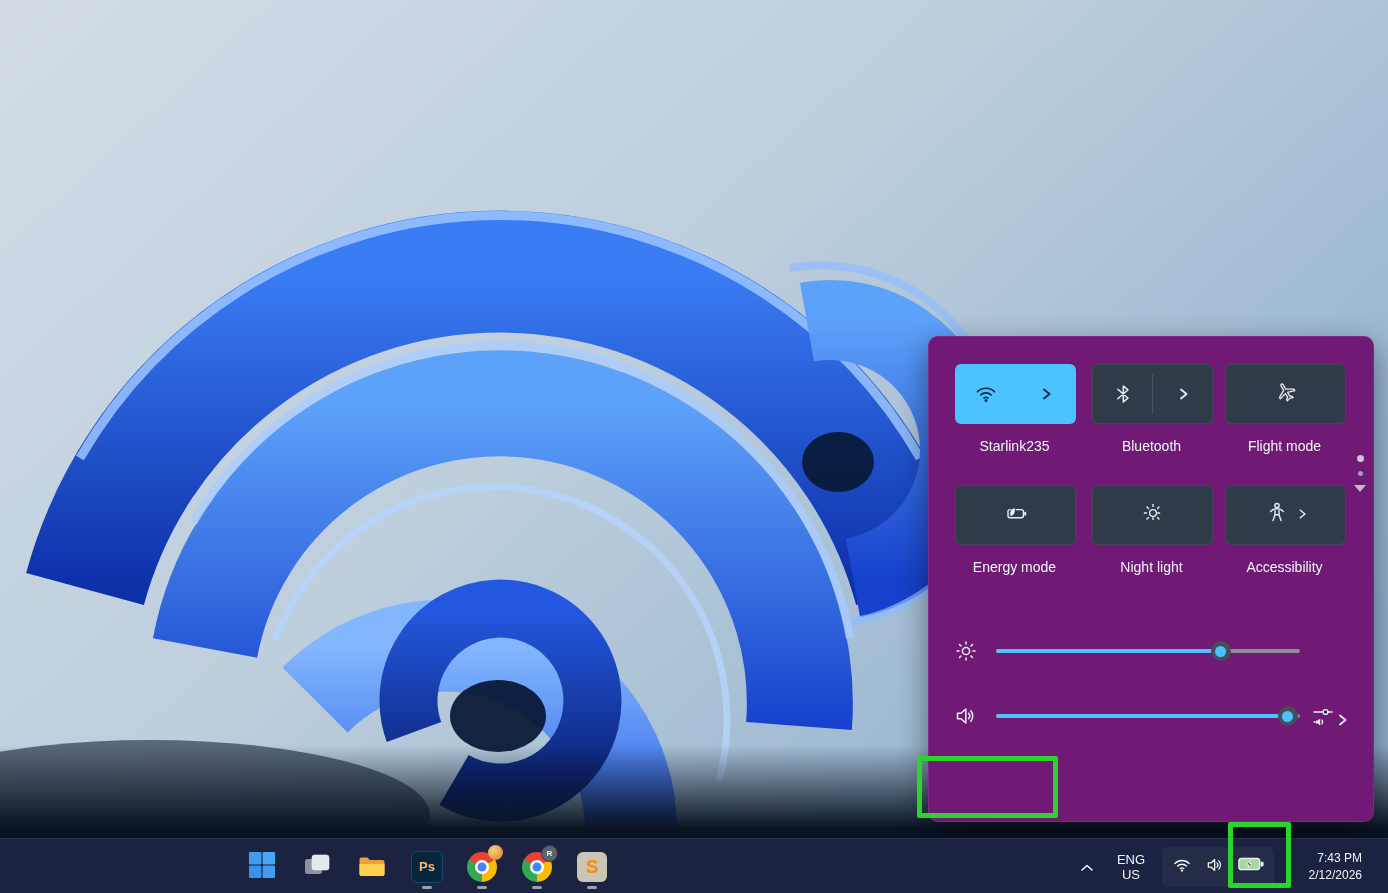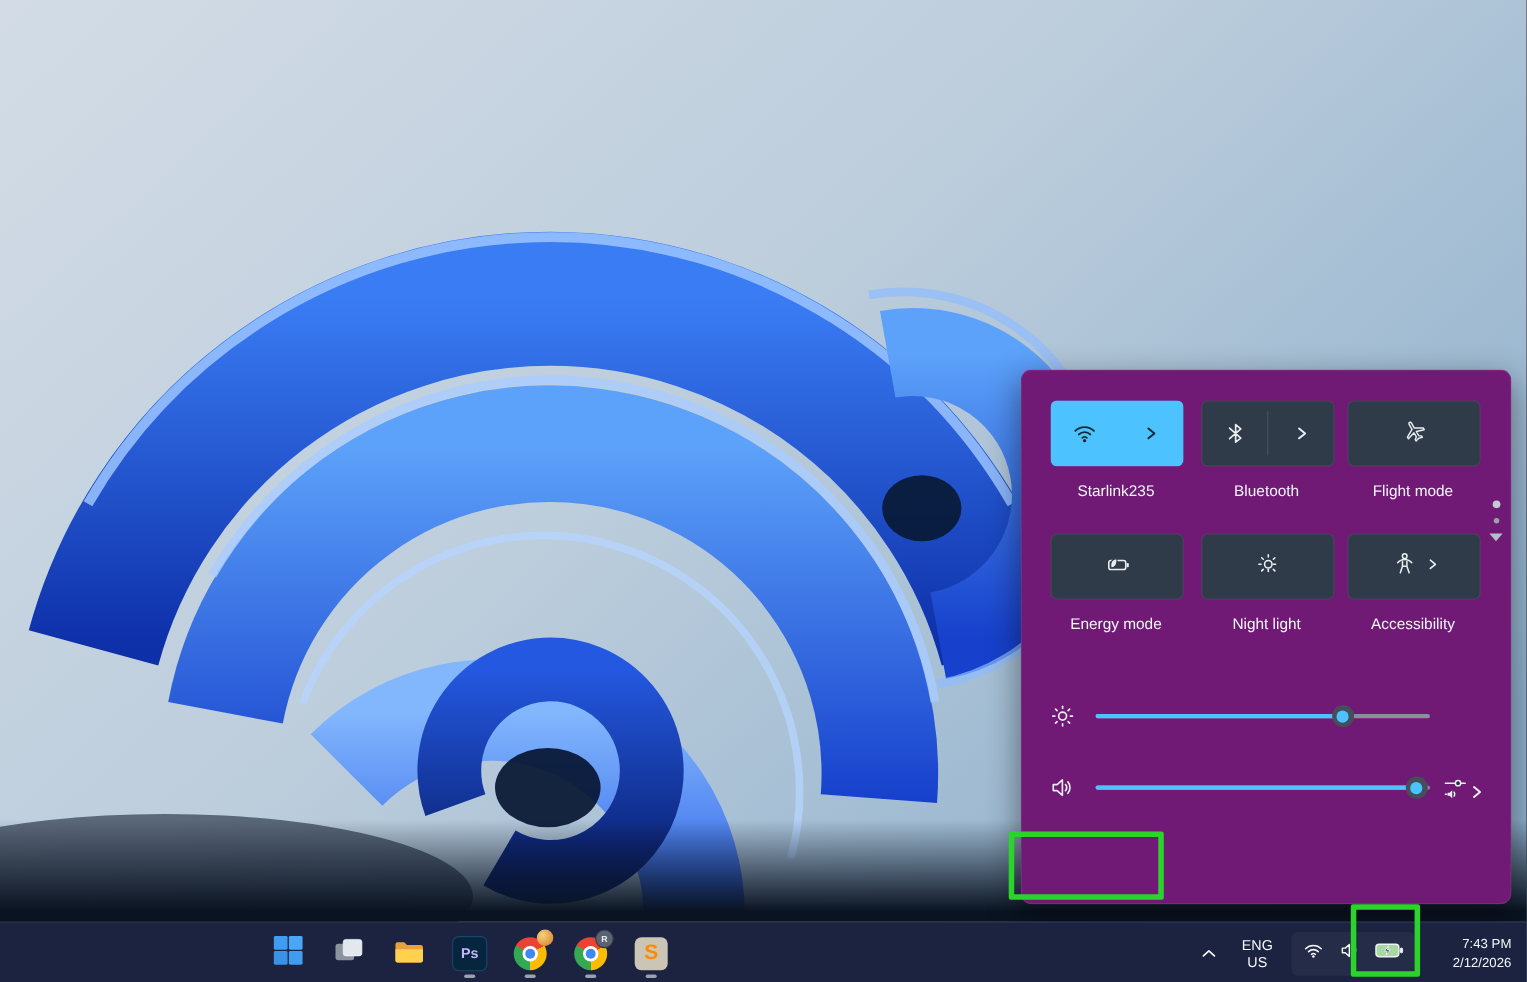--- a/index.html
+++ b/index.html
@@ -49,24 +49,24 @@
     background:conic-gradient(from -60deg,#ea4335 0deg 120deg,#fbbc05 120deg 240deg,#34a853 240deg 360deg);}
   .chrome-ball::before{content:'';position:absolute;left:50%;top:50%;transform:translate(-50%,-50%);
     width:14px;height:14px;border-radius:50%;background:#fff;}
   .chrome-ball::after{content:'';position:absolute;left:50%;top:50%;transform:translate(-50%,-50%);
     width:9px;height:9px;border-radius:50%;background:#4086f4;}
   .badge{position:absolute;top:2px;right:1px;width:15px;height:15px;border-radius:50%;z-index:2;
     display:flex;align-items:center;justify-content:center;font-size:8px;font-weight:bold;color:#e8ecf2;}
   .badge.avatar{background:radial-gradient(circle at 35% 35%,#f6d27a,#e09440 70%,#b96f2a);}
   .badge.letter{background:#5b6370;border:1px solid #30394a;}
   .ps-tile{width:30px;height:30px;border-radius:6px;background:#07253c;border:1px solid #15486e;
-    display:flex;align-items:center;justify-content:center;font-weight:bold;font-size:13px;color:#c4b5fd;}
+    display:flex;align-items:center;justify-content:center;font-weight:bold;font-size:13px;color:#fdba74;}
   .subl-tile{width:30px;height:30px;border-radius:6px;background:#cbc5b5;
     display:flex;align-items:center;justify-content:center;font-weight:bold;font-size:19px;color:#ff8a00;}
-  .tb-right{position:absolute;right:0;top:0;height:55px;display:flex;align-items:center;gap:10px;padding-right:14px;}
+  .tb-right{position:absolute;right:0;top:0;height:55px;display:flex;align-items:center;gap:10px;padding-right:26px;}
   .tray-chevron{width:26px;height:34px;display:flex;align-items:center;justify-content:center;border-radius:4px;cursor:pointer;}
   .tray-lang{width:42px;text-align:center;color:#f3f6f9;font-size:13px;line-height:15px;cursor:pointer;}
   .tray-group{display:flex;align-items:center;gap:13px;height:40px;padding:0 10px;border-radius:6px;
     background:rgba(255,255,255,.045);cursor:pointer;}
   .tray-group svg{stroke:#f2f4f6;color:#f2f4f6;}
   .tray-clock{width:78px;text-align:right;color:#f3f6f9;font-size:12px;line-height:17px;cursor:pointer;}
 
   
   .annotation-box{position:absolute;border:5px solid #2bd42b;box-sizing:border-box;border-radius:2px;z-index:50;pointer-events:none;}
   #anno-qs-battery{left:917px;top:756px;width:141px;height:62px;}

